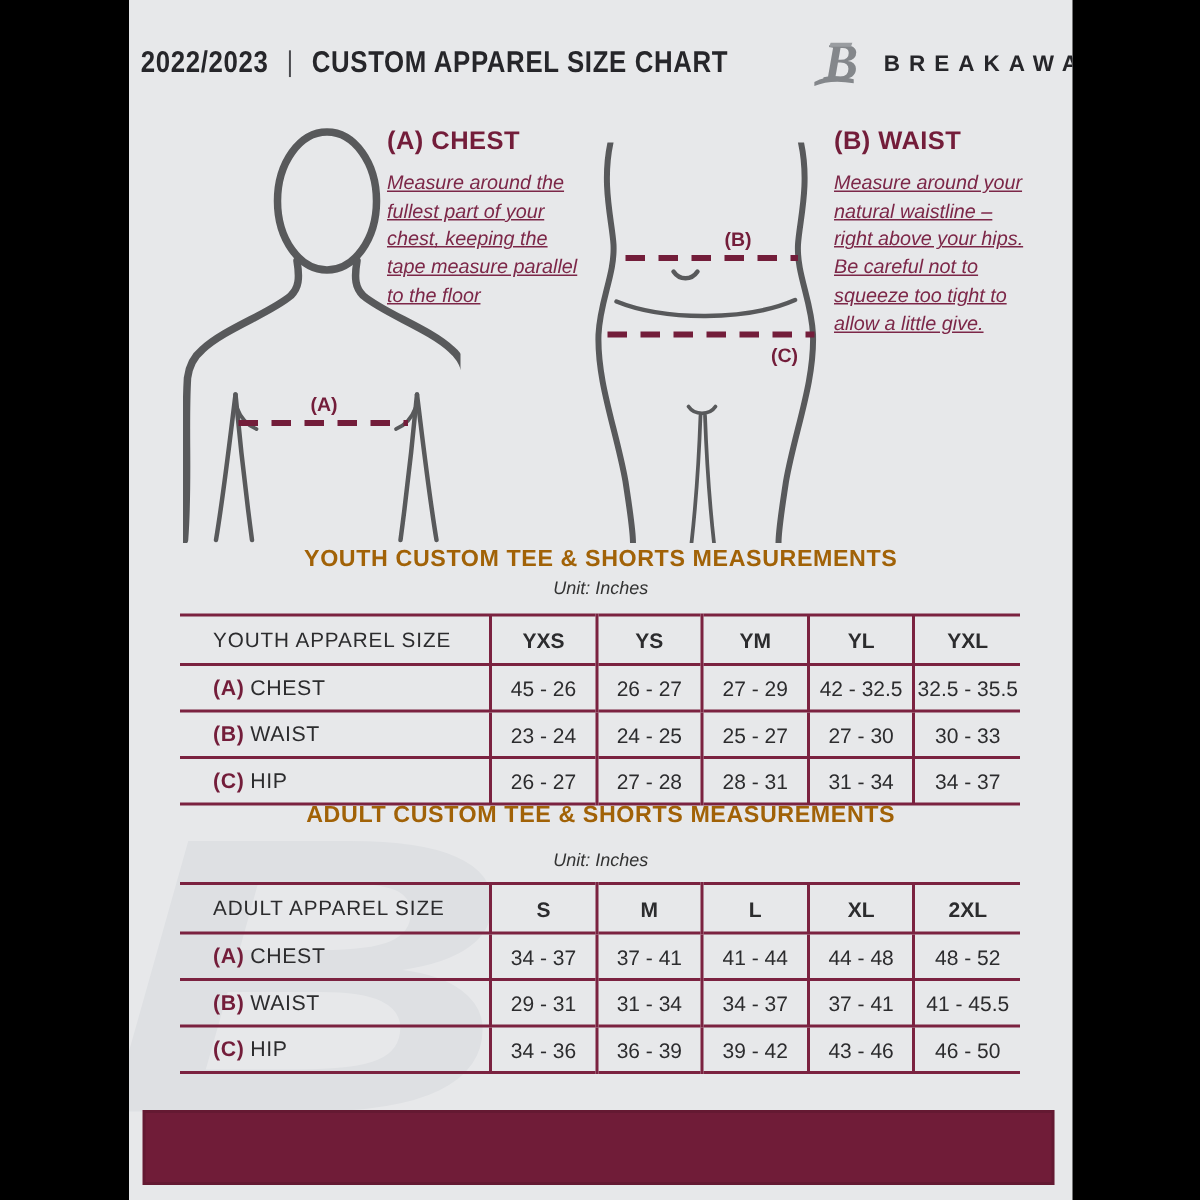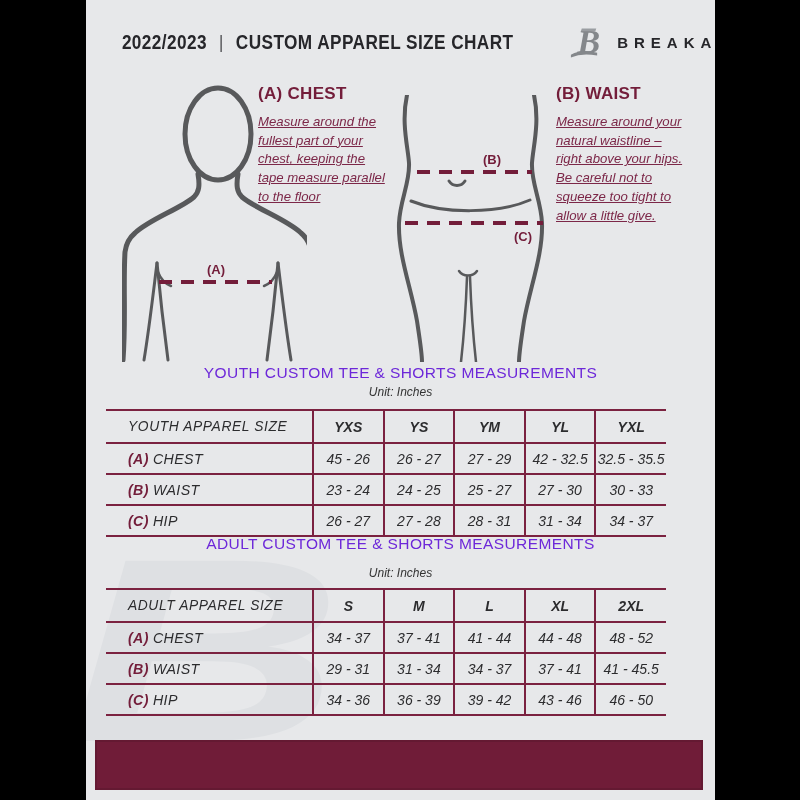--- a/index.html
+++ b/index.html
@@ -16,21 +16,21 @@
     width:800px;height:800px;background:#000;position:relative;overflow:hidden;
     font-family:"Liberation Sans",sans-serif;
   }
   .page{
     position:absolute;left:86px;top:0;width:629px;height:800px;
     background:var(--page-bg);overflow:hidden;
   }
   
   .header-row{
     position:absolute;top:20px;left:0;width:100%;height:44px;
-    display:flex;align-items:center;justify-content:center;gap:24px;margin-left:28px;
+    display:flex;align-items:center;justify-content:center;gap:24px;
   }
   .header-title-group{
     display:flex;align-items:center;gap:14px;
     transform:scaleX(0.86);transform-origin:center;
     font-weight:700;font-size:20px;color:#26262a;letter-spacing:.5px;white-space:nowrap;
   }
   .header-divider{font-weight:400;color:#4a4a4e;font-size:19px;}
   .brand-group{display:flex;align-items:center;gap:8px;}
   .brand-name{
     font-weight:700;font-size:15px;letter-spacing:6px;color:#26262a;white-space:nowrap;
@@ -42,29 +42,29 @@
   .guide-heading{
     font-weight:700;font-size:17px;color:var(--maroon);letter-spacing:.3px;margin:0 0 9px 0;
   }
   .guide-body{
     font-style:italic;font-size:13.2px;line-height:1.42;color:var(--plum-text);
     white-space:pre-line;margin:0;text-decoration:underline;
   }
   
   .section-title{
     position:absolute;left:0;width:100%;text-align:center;
-    font-weight:400;font-size:15.5px;color:#6d28d9;letter-spacing:.4px;z-index:2;
+    font-weight:700;font-size:15.5px;color:#a16207;letter-spacing:.4px;z-index:2;
   }
   .section-unit{
     position:absolute;left:0;width:100%;text-align:center;
     font-style:italic;font-size:12px;color:#333;z-index:2;
   }
   
   .size-table{
-    position:absolute;left:20px;width:560px;border-collapse:collapse;table-layout:fixed;z-index:2;font-style:italic;
+    position:absolute;left:34px;width:560px;border-collapse:collapse;table-layout:fixed;z-index:2;
   }
   .size-table th,.size-table td{
     padding:0;text-align:center;vertical-align:middle;font-size:14px;color:var(--ink);
     height:29px;background:transparent;
   }
   .size-table thead th{height:31px;font-weight:700;}
   .size-table thead tr{border-top:2px solid var(--maroon-line);border-bottom:2px solid var(--maroon-line);}
   .size-table tbody tr{border-bottom:2px solid var(--maroon-line);}
   .size-table th + th,.size-table td + td{border-left:2px solid var(--maroon-line);}
   .size-table .label-col{

